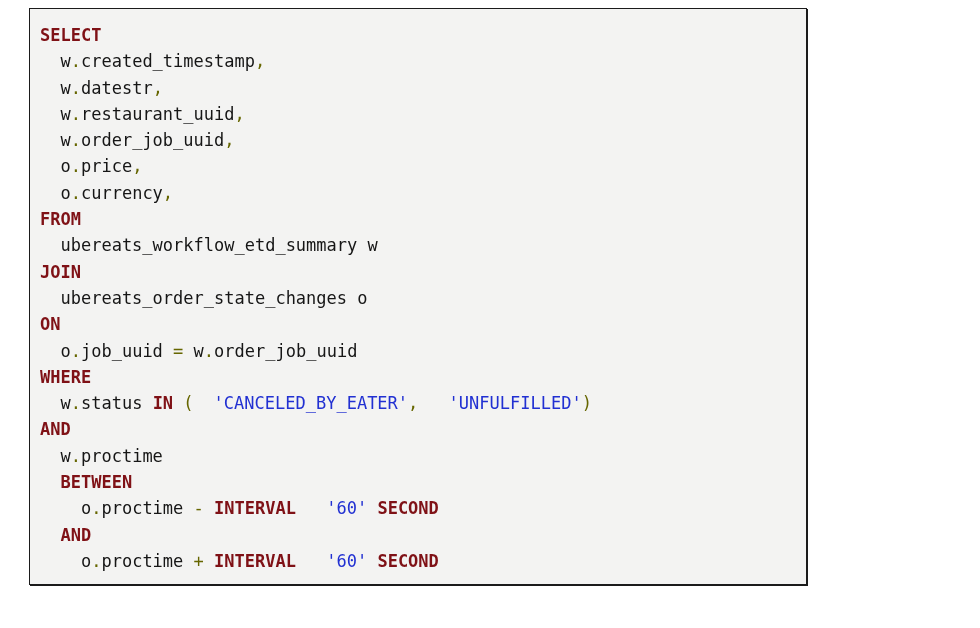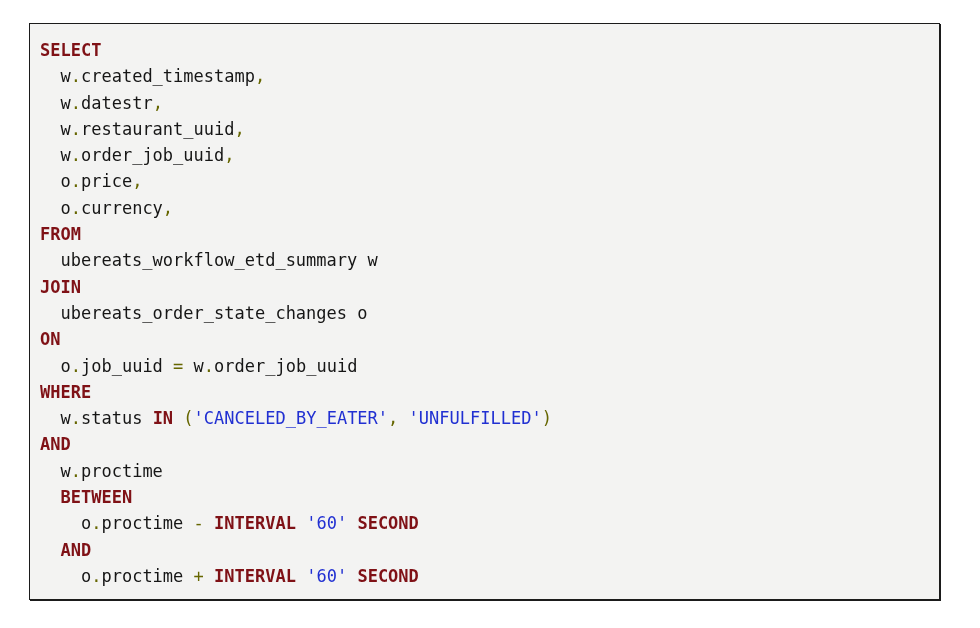--- a/index.html
+++ b/index.html
@@ -6,41 +6,41 @@
     margin: 0;
     padding: 0;
     width: 980px;
     height: 628px;
     background: #ffffff;
     font-family: "DejaVu Sans Mono", "Liberation Mono", monospace;
   }
   .code-box {
     position: absolute;
     left: 29px;
-    top: 23px;
-    width: 911px;
+    top: 8px;
+    width: 778px;
     height: 577px;
     box-sizing: border-box;
     background: var(--color-background, #f3f3f2);
     border: 1px solid var(--color-border, #1b1b1b);
     box-shadow: 1px 1px 0 0 var(--color-border, #1b1b1b);
     padding: 13px 8px 12px 10px;
     overflow: hidden;
   }
   pre.code {
     margin: 0;
     font-family: "DejaVu Sans Mono", "Liberation Mono", monospace;
     font-size: 17px;
     line-height: 26.3px;
     white-space: pre;
   }
   .line { height: 26.3px; }
   .tok-kw  { color: var(--color-keyword, #7f1116); font-weight: bold; }
   .tok-pun { color: var(--color-punctuation, #666600); }
-  .tok-str { color: var(--color-string, #2130d2); }
+  .tok-str { color: var(--color-string, #2130d2); margin-left: 20px; }
   .tok-pln { color: var(--color-plain, #161616); }
 </style>
 </head>
 <body>
 
 <div class="code-box">
   <pre class="code"><div class="line"><span class="tok-kw">SELECT</span></div><div class="line"><span class="tok-pln">  w</span><span class="tok-pun">.</span><span class="tok-pln">created_timestamp</span><span class="tok-pun">,</span></div><div class="line"><span class="tok-pln">  w</span><span class="tok-pun">.</span><span class="tok-pln">datestr</span><span class="tok-pun">,</span></div><div class="line"><span class="tok-pln">  w</span><span class="tok-pun">.</span><span class="tok-pln">restaurant_uuid</span><span class="tok-pun">,</span></div><div class="line"><span class="tok-pln">  w</span><span class="tok-pun">.</span><span class="tok-pln">order_job_uuid</span><span class="tok-pun">,</span></div><div class="line"><span class="tok-pln">  o</span><span class="tok-pun">.</span><span class="tok-pln">price</span><span class="tok-pun">,</span></div><div class="line"><span class="tok-pln">  o</span><span class="tok-pun">.</span><span class="tok-pln">currency</span><span class="tok-pun">,</span></div><div class="line"><span class="tok-kw">FROM</span></div><div class="line"><span class="tok-pln">  ubereats_workflow_etd_summary w</span></div><div class="line"><span class="tok-kw">JOIN</span></div><div class="line"><span class="tok-pln">  ubereats_order_state_changes o</span></div><div class="line"><span class="tok-kw">ON</span></div><div class="line"><span class="tok-pln">  o</span><span class="tok-pun">.</span><span class="tok-pln">job_uuid </span><span class="tok-pun">=</span><span class="tok-pln"> w</span><span class="tok-pun">.</span><span class="tok-pln">order_job_uuid</span></div><div class="line"><span class="tok-kw">WHERE</span></div><div class="line"><span class="tok-pln">  w</span><span class="tok-pun">.</span><span class="tok-pln">status </span><span class="tok-kw">IN</span><span class="tok-pln"> </span><span class="tok-pun">(</span><span class="tok-str">'CANCELED_BY_EATER'</span><span class="tok-pun">,</span><span class="tok-pln"> </span><span class="tok-str">'UNFULFILLED'</span><span class="tok-pun">)</span></div><div class="line"><span class="tok-kw">AND</span></div><div class="line"><span class="tok-pln">  w</span><span class="tok-pun">.</span><span class="tok-pln">proctime</span></div><div class="line"><span class="tok-pln">  </span><span class="tok-kw">BETWEEN</span></div><div class="line"><span class="tok-pln">    o</span><span class="tok-pun">.</span><span class="tok-pln">proctime </span><span class="tok-pun">-</span><span class="tok-pln"> </span><span class="tok-kw">INTERVAL</span><span class="tok-pln"> </span><span class="tok-str">'60'</span><span class="tok-pln"> </span><span class="tok-kw">SECOND</span></div><div class="line"><span class="tok-pln">  </span><span class="tok-kw">AND</span></div><div class="line"><span class="tok-pln">    o</span><span class="tok-pun">.</span><span class="tok-pln">proctime </span><span class="tok-pun">+</span><span class="tok-pln"> </span><span class="tok-kw">INTERVAL</span><span class="tok-pln"> </span><span class="tok-str">'60'</span><span class="tok-pln"> </span><span class="tok-kw">SECOND</span></div></pre>
 </div>
 
 </body></html>

